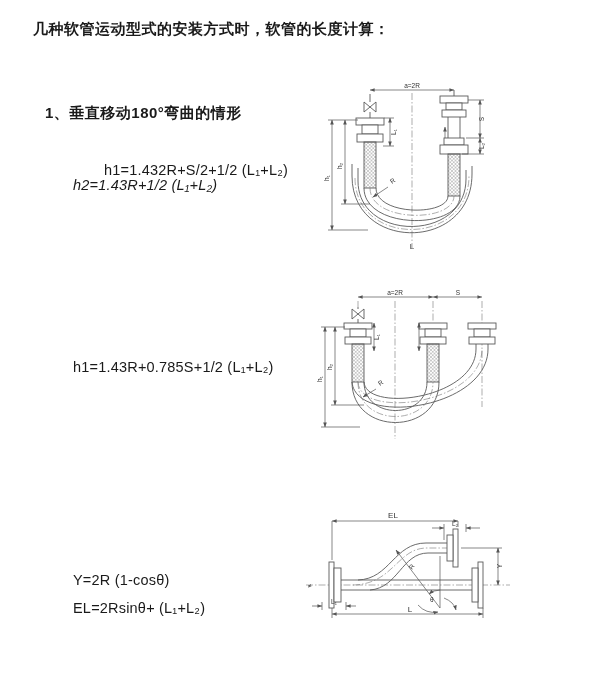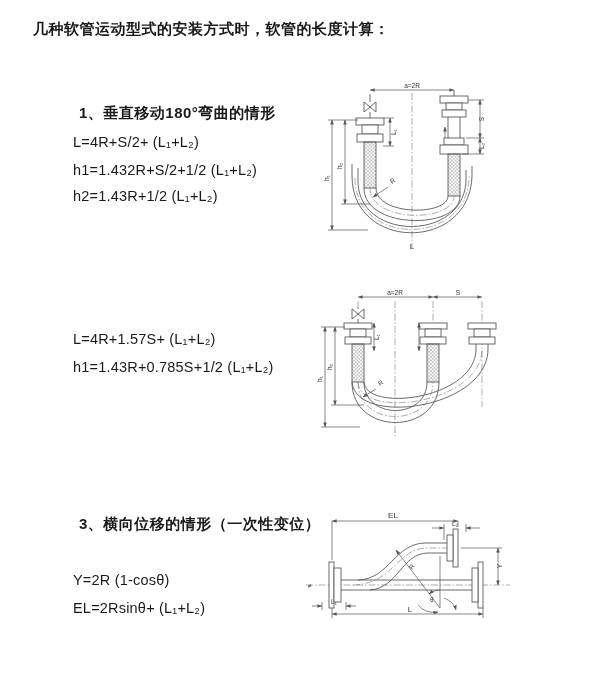--- a/index.html
+++ b/index.html
@@ -1,46 +1,43 @@
 <!DOCTYPE html>
 <html><head>
 <meta charset="utf-8">
 <style>
   html,body{margin:0;padding:0;background:#ffffff;}
   body{width:600px;height:675px;font-family:"Liberation Sans",sans-serif;color:#1a1a1a;}
   .page{position:relative;width:562px;height:675px;background:#fff;overflow:hidden;}
   .title{position:absolute;left:33px;top:20px;font-size:15px;font-weight:bold;letter-spacing:.5px;}
-  .sec-h{position:absolute;left:45px;font-size:15px;font-weight:bold;letter-spacing:.5px;margin-left:34px;}
+  .sec-h{position:absolute;left:45px;font-size:15px;font-weight:bold;letter-spacing:.5px;}
   .formula{position:absolute;left:73px;font-size:14.5px;letter-spacing:.2px;}
   svg{position:absolute;overflow:visible;}
   svg text{font-family:"Liberation Sans",sans-serif;fill:#333;}
   .g{stroke:#5a5a5a;fill:none;stroke-width:.9;}
   .fr{fill:#ffffff;stroke:#5a5a5a;stroke-width:.9;}
   .braid{stroke:#5a5a5a;stroke-width:.9;}
   .dim{stroke:#555;fill:none;stroke-width:.7;}
   .d{stroke:#777;fill:none;stroke-width:.6;stroke-dasharray:7 2 1.5 2;}
   .lbl{font-size:6.5px;}
   .lblL{font-size:8px;}
 </style>
 </head>
 <body>
 
 <div class="page">
 
   <div class="title">几种软管运动型式的安装方式时，软管的长度计算：</div>
 
   <div class="sec-h" style="top:104px;">1、垂直移动180°弯曲的情形</div>
-  <div class="formula" style="top:134px;">L=4R+S/2+ (L₁+L₂)</div>
-  <div class="formula" style="top:162px;">h1=1.432R+S/2+1/2 (L₁+L₂)</div>
-  <div class="formula" style="top:188px;">h2=1.43R+1/2 (L₁+L₂)</div>
-
-  <div class="formula" style="top:331px;">L=4R+1.57S+ (L₁+L₂)</div>
+  <div class="formula" style="top:162px;margin-left:31px;">h1=1.432R+S/2+1/2 (L₁+L₂)</div>
+  <div class="formula" style="top:177px;font-style:italic;">h2=1.43R+1/2 (L₁+L₂)</div>
+
   <div class="formula" style="top:359px;text-align:center;">h1=1.43R+0.785S+1/2 (L₁+L₂)</div>
 
-  <div class="sec-h" style="top:515px;">3、横向位移的情形（一次性变位）</div>
   <div class="formula" style="top:572px;">Y=2R (1-cosθ)</div>
   <div class="formula" style="top:600px;text-align:right;">EL=2Rsinθ+ (L₁+L₂)</div>
 
   <svg style="left:312px;top:80px;" width="230" height="172" viewBox="0 0 230 172">
     <defs>
       <marker id="ar1" viewBox="0 0 8 6" refX="7.5" refY="3" markerWidth="7" markerHeight="5.5" orient="auto-start-reverse">
         <path d="M0,0L8,3L0,6Z" fill="#555"></path>
       </marker>
       <pattern id="bd1" patternUnits="userSpaceOnUse" width="3.5" height="3.5">
         <path d="M0,0L3.5,3.5M3.5,0L0,3.5" stroke="#999" stroke-width="0.5"></path>

